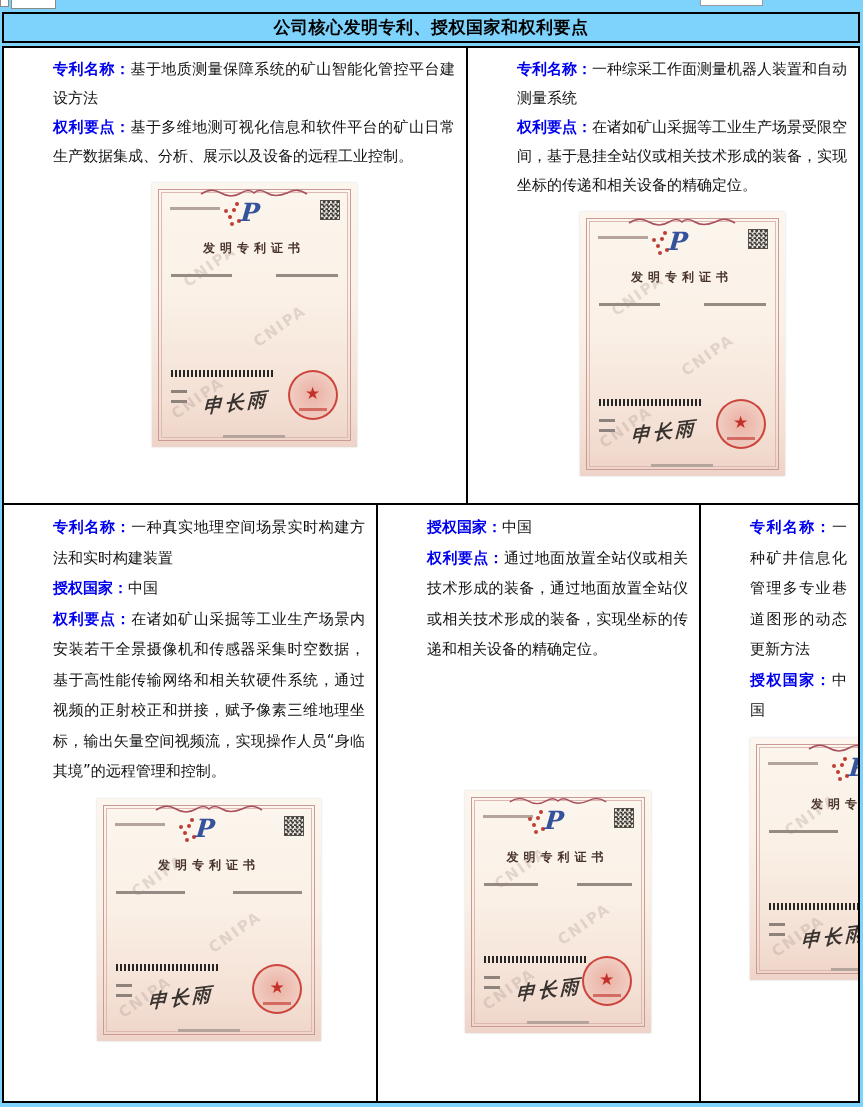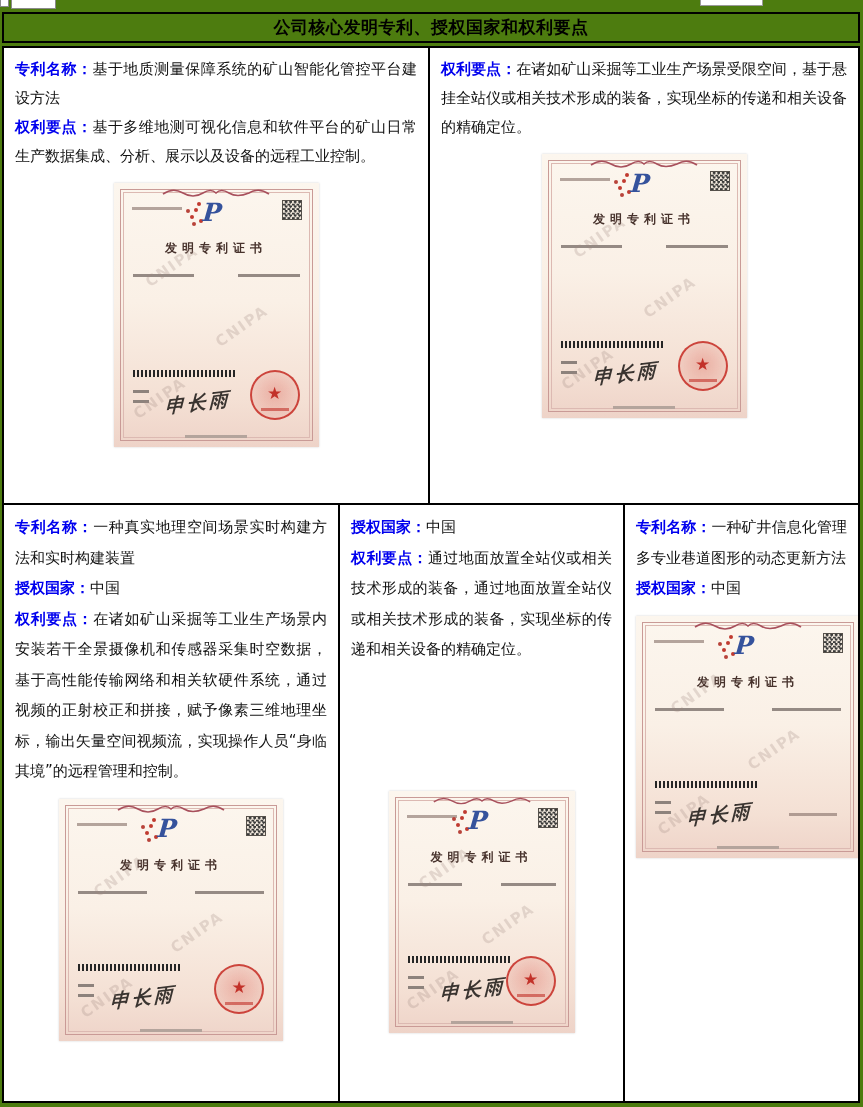--- a/index.html
+++ b/index.html
@@ -1,36 +1,36 @@
 <!DOCTYPE html>
 <html><head>
 <meta charset="utf-8">
 <style>
   * { margin:0; padding:0; box-sizing:border-box; }
   html,body { background:#fff; }
   body { font-family:"DejaVu Sans","Liberation Sans",sans-serif; }
-  .page { position:relative; width:863px; height:1107px; background:#4d7c0f; overflow:hidden; }
+  .page { position:relative; width:863px; height:1107px; background:#7dd3fc; overflow:hidden; }
 
   
   .artifact { position:absolute; border:1px solid #8a8a8a; background:#fff; }
   .a1 { left:0; top:-2px; width:9px; height:9px; }
   .a2 { left:11px; top:-3px; width:45px; height:12px; }
   .a3 { left:700px; top:-3px; width:63px; height:9px; border-color:#9a9a9a; }
 
   .title-box { position:absolute; left:2px; right:3px; top:12px; height:31px;
     border:2px solid #000; display:flex; align-items:center; justify-content:center; }
   .title-box h1 { font-size:17px; font-weight:bold; color:#000; letter-spacing:.5px; }
 
   .table { position:absolute; left:2px; right:3px; top:46px; height:1057px;
     border:2px solid #000; display:flex; flex-direction:column; background:#fff; }
   .row { display:flex; }
   .row-top { height:457px; border-bottom:2px solid #000; }
   .row-bottom { flex:1; }
   .cell { overflow:hidden; padding:7px 11px 0 11px; font-size:15px; color:#111;
-    text-align:justify; }
+    text-align:justify;margin-left:38px; }
   .row-top .cell { line-height:29px; }
   .row-bottom .cell { line-height:30.5px; }
   .c-tl { width:426px; border-right:2px solid #000; }
   .c-tr { flex:1; }
   .c-bl { width:336px; border-right:2px solid #000; }
   .c-bm { width:285px; border-right:2px solid #000; }
   .c-br { flex:1; }
   .lbl { color:#0000ee; font-weight:bold; }
   .ptext { margin:0; }
 
@@ -158,20 +158,21 @@
                 <i></i>
               </div>
             <span class="wm wm1">CNIPA</span>
             <span class="wm wm2">CNIPA</span>
             <span class="wm wm3">CNIPA</span>
           </div>
         </div>
       </div>
 
       <div class="cell c-tr">
+        <p class="ptext"><b class="lbl">专利名称：</b><span>一种综采工作面测量机器人装置和自动测量系统</span></p>
         <p class="ptext"><b class="lbl">权利要点：</b><span>在诸如矿山采掘等工业生产场景受限空间，基于悬挂全站仪或相关技术形成的装备，实现坐标的传递和相关设备的精确定位。</span></p>
 
         <div class="cert w-md tall">
           <span class="cert-frame"></span>
           <svg class="cert-flourish" width="110" height="12" viewBox="0 0 110 12">
               <path d="M2 8 Q12 1 22 7 T42 7 Q50 2 55 7 Q60 2 68 7 T88 7 Q98 1 108 8" fill="none" stroke="#a8505c" stroke-width="1.6"></path>
             </svg>
           <div class="cert-inner">
             <div class="cert-head">
               <i class="cert-no"></i>

